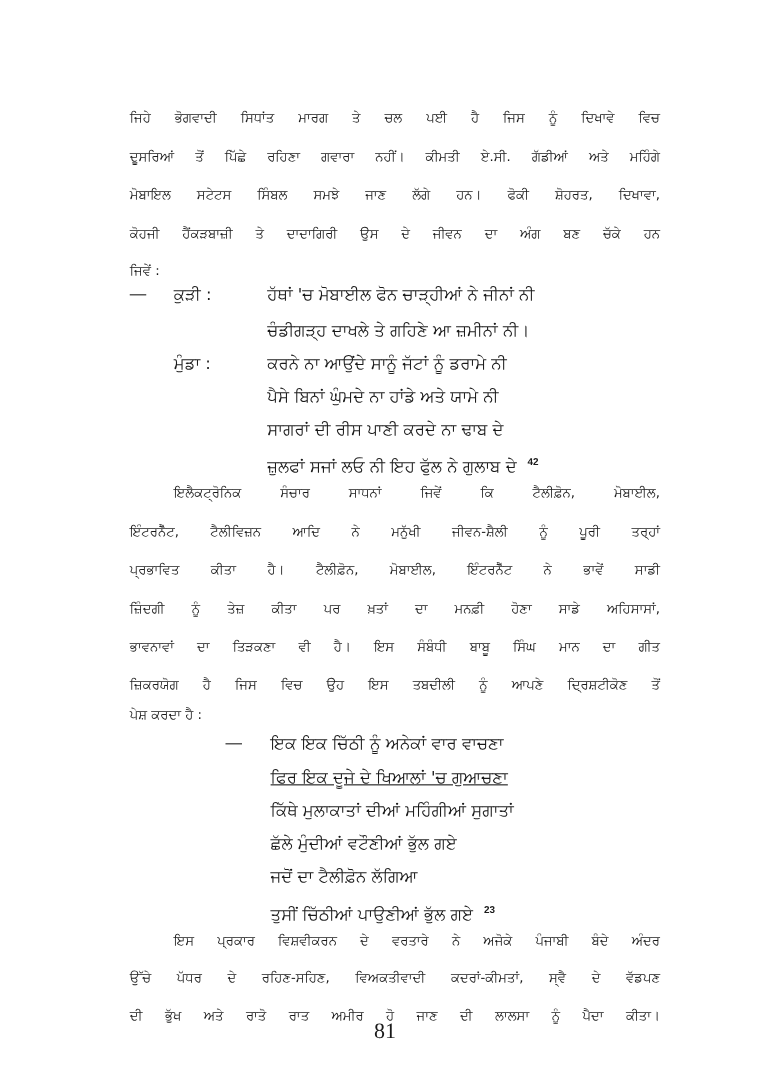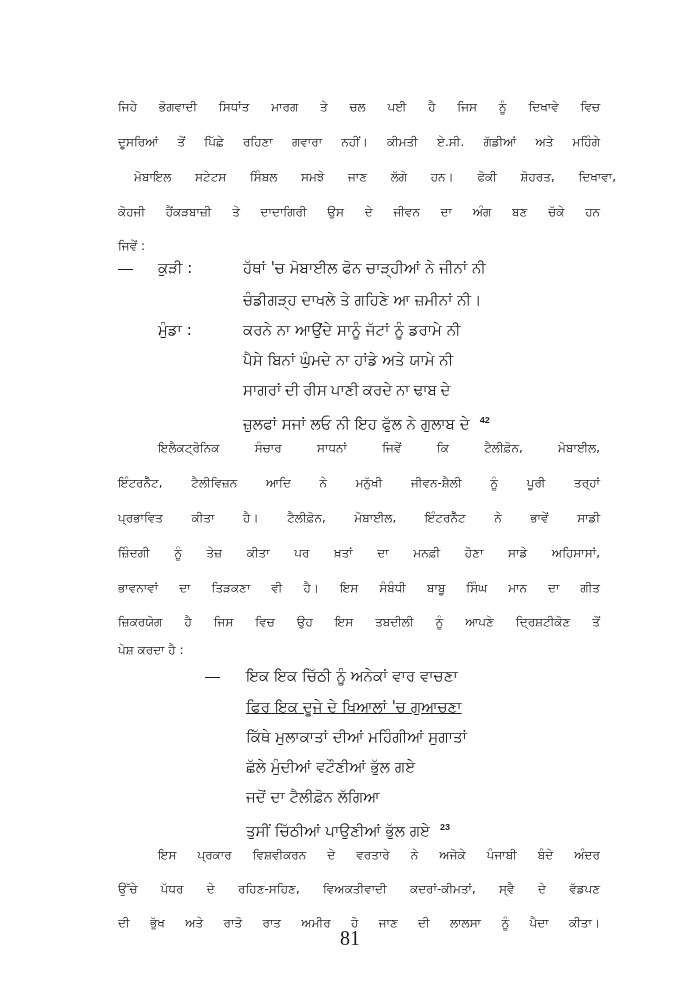--- a/index.html
+++ b/index.html
@@ -14,35 +14,35 @@
     .pagenum { position: absolute; left: 0; width: 700px; top: 920px; text-align: center; font-family: "Liberation Serif", serif; font-size: 20px; line-height: 20px; }
   </style>
 </head>
 <body>
 
 <div class="page">
 
   <div>
     <div class="line justify" style="top:97px;">ਜਿਹੇ ਭੋਗਵਾਦੀ ਸਿਧਾਂਤ ਮਾਰਗ ਤੇ ਚਲ ਪਈ ਹੈ ਜਿਸ ਨੂੰ ਦਿਖਾਵੇ ਵਿਚ</div>
     <div class="line justify" style="top:132px;">ਦੂਸਰਿਆਂ ਤੋਂ ਪਿੱਛੇ ਰਹਿਣਾ ਗਵਾਰਾ ਨਹੀਂ। ਕੀਮਤੀ ਏ.ਸੀ. ਗੱਡੀਆਂ ਅਤੇ ਮਹਿੰਗੇ</div>
-    <div class="line justify" style="top:167px;margin-left:16px;">ਮੋਬਾਇਲ ਸਟੇਟਸ ਸਿੰਬਲ ਸਮਝੇ ਜਾਣ ਲੱਗੇ ਹਨ। ਫੋਕੀ ਸ਼ੋਹਰਤ, ਦਿਖਾਵਾ,</div>
+    <div class="line justify" style="top:167px;">ਮੋਬਾਇਲ ਸਟੇਟਸ ਸਿੰਬਲ ਸਮਝੇ ਜਾਣ ਲੱਗੇ ਹਨ। ਫੋਕੀ ਸ਼ੋਹਰਤ, ਦਿਖਾਵਾ,</div>
     <div class="line justify" style="top:202px;">ਕੋਹਜੀ ਹੈਂਕੜਬਾਜ਼ੀ ਤੇ ਦਾਦਾਗਿਰੀ ਉਸ ਦੇ ਜੀਵਨ ਦਾ ਅੰਗ ਬਣ ਚੱਕੇ ਹਨ</div>
     <div class="line" style="top:236px;">ਜਿਵੇਂ :</div>
   </div>
 
   <div>
     <span class="dash" style="top:258px;">—</span>
     <span class="speaker" style="left:158px; top:258px;">ਕੁੜੀ :</span>
     <span class="verse" style="left:243px; top:258px;">ਹੱਥਾਂ 'ਚ ਮੋਬਾਈਲ ਫੋਨ ਚਾੜ੍ਹੀਆਂ ਨੇ ਜੀਨਾਂ ਨੀ</span>
     <span class="verse" style="left:243px; top:290px;">ਚੰਡੀਗੜ੍ਹ ਦਾਖਲੇ ਤੇ ਗਹਿਣੇ ਆ ਜ਼ਮੀਨਾਂ ਨੀ।</span>
 
     <span class="speaker" style="left:158px; top:320px;">ਮੁੰਡਾ :</span>
     <span class="verse" style="left:243px; top:320px;">ਕਰਨੇ ਨਾ ਆਉਂਦੇ ਸਾਨੂੰ ਜੱਟਾਂ ਨੂੰ ਡਰਾਮੇ ਨੀ</span>
     <span class="verse" style="left:243px; top:350px;">ਪੈਸੇ ਬਿਨਾਂ ਘੁੰਮਦੇ ਨਾ ਹਾਂਡੇ ਅਤੇ ਯਾਮੇ ਨੀ</span>
-    <span class="verse" style="left:243px; top:380px;font-family:Liberation Serif, serif;">ਸਾਗਰਾਂ ਦੀ ਰੀਸ ਪਾਣੀ ਕਰਦੇ ਨਾ ਢਾਬ ਦੇ</span>
+    <span class="verse" style="left:243px; top:380px;">ਸਾਗਰਾਂ ਦੀ ਰੀਸ ਪਾਣੀ ਕਰਦੇ ਨਾ ਢਾਬ ਦੇ</span>
     <span class="verse" style="left:243px; top:410px;">
       <span>ਜ਼ੁਲਫਾਂ ਸਜਾਂ ਲਓ ਨੀ ਇਹ ਫੁੱਲ ਨੇ ਗੁਲਾਬ ਦੇ</span><span class="sup">42</span>
     </span>
   </div>
 
   <div>
     <div class="line" style="left:158px; top:438px; width:442px; text-align:justify; text-align-last:justify;">ਇਲੈਕਟ੍ਰੋਨਿਕ ਸੰਚਾਰ ਸਾਧਨਾਂ ਜਿਵੇਂ ਕਿ ਟੈਲੀਫ਼ੋਨ, ਮੋਬਾਈਲ,</div>
     <div class="line justify" style="top:473px;">ਇੰਟਰਨੈੱਟ, ਟੈਲੀਵਿਜ਼ਨ ਆਦਿ ਨੇ ਮਨੁੱਖੀ ਜੀਵਨ-ਸ਼ੈਲੀ ਨੂੰ ਪੂਰੀ ਤਰ੍ਹਾਂ</div>
     <div class="line justify" style="top:508px;">ਪ੍ਰਭਾਵਿਤ ਕੀਤਾ ਹੈ। ਟੈਲੀਫ਼ੋਨ, ਮੋਬਾਈਲ, ਇੰਟਰਨੈੱਟ ਨੇ ਭਾਵੇਂ ਸਾਡੀ</div>
     <div class="line justify" style="top:543px;">ਜ਼ਿੰਦਗੀ ਨੂੰ ਤੇਜ਼ ਕੀਤਾ ਪਰ ਖ਼ਤਾਂ ਦਾ ਮਨਫ਼ੀ ਹੋਣਾ ਸਾਡੇ ਅਹਿਸਾਸਾਂ,</div>

